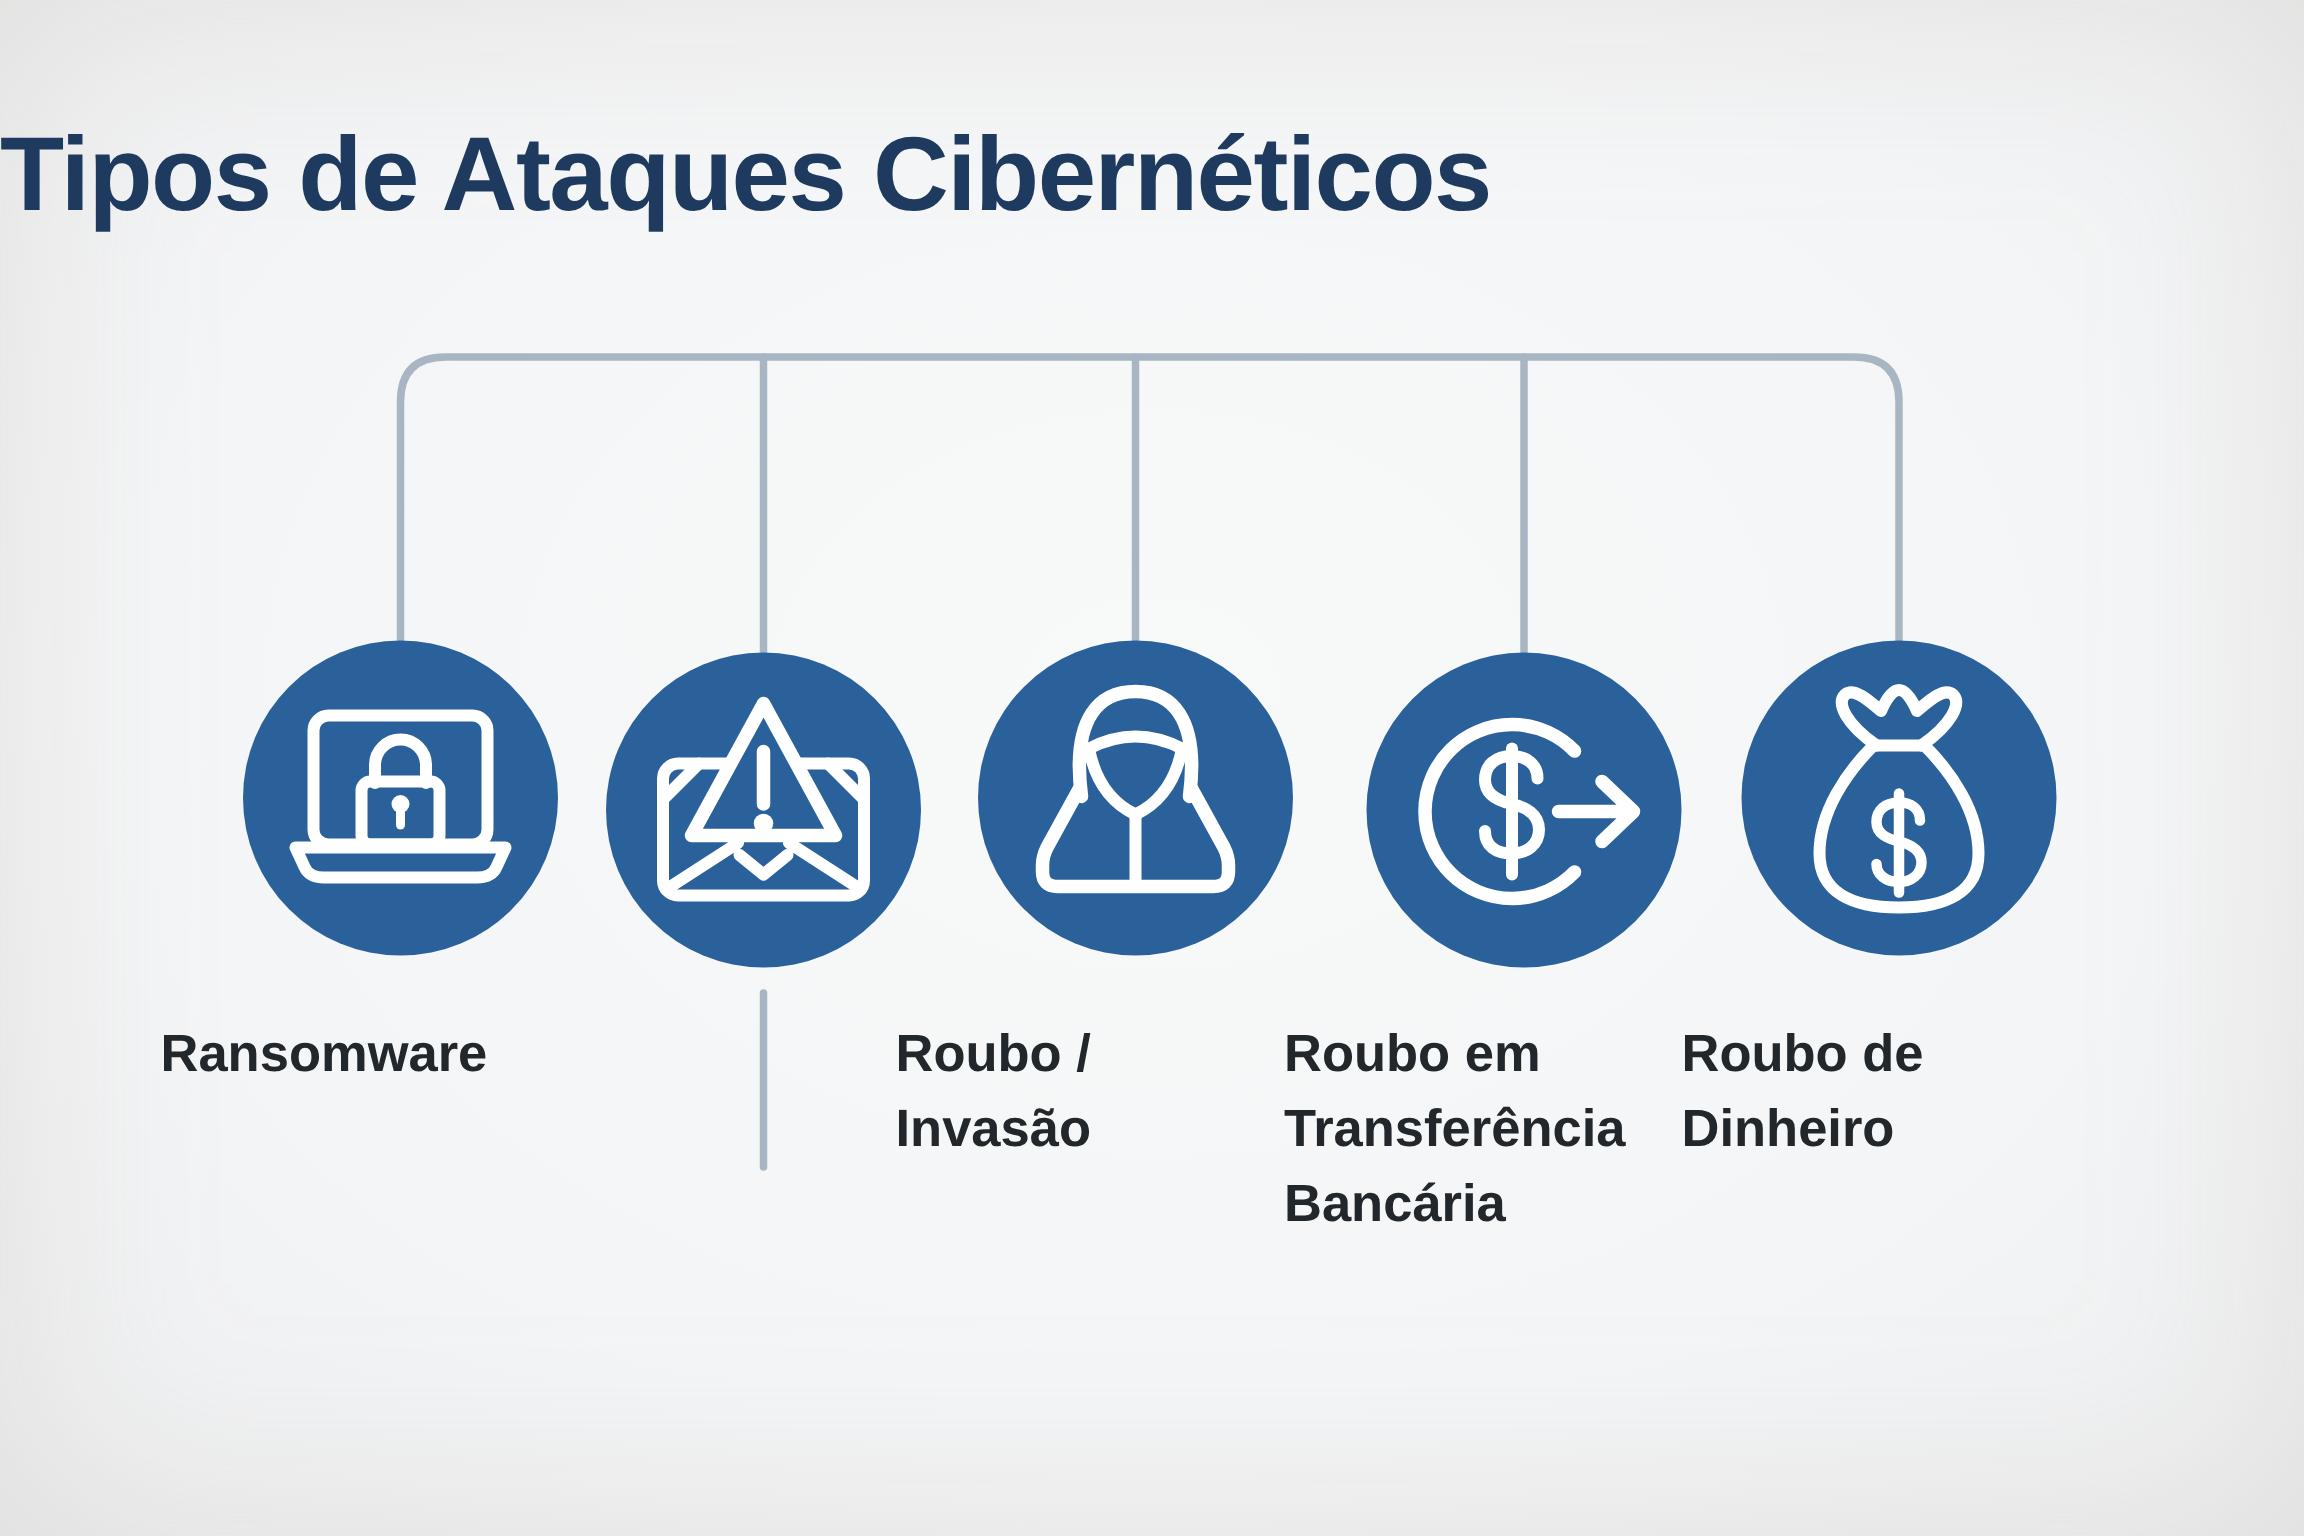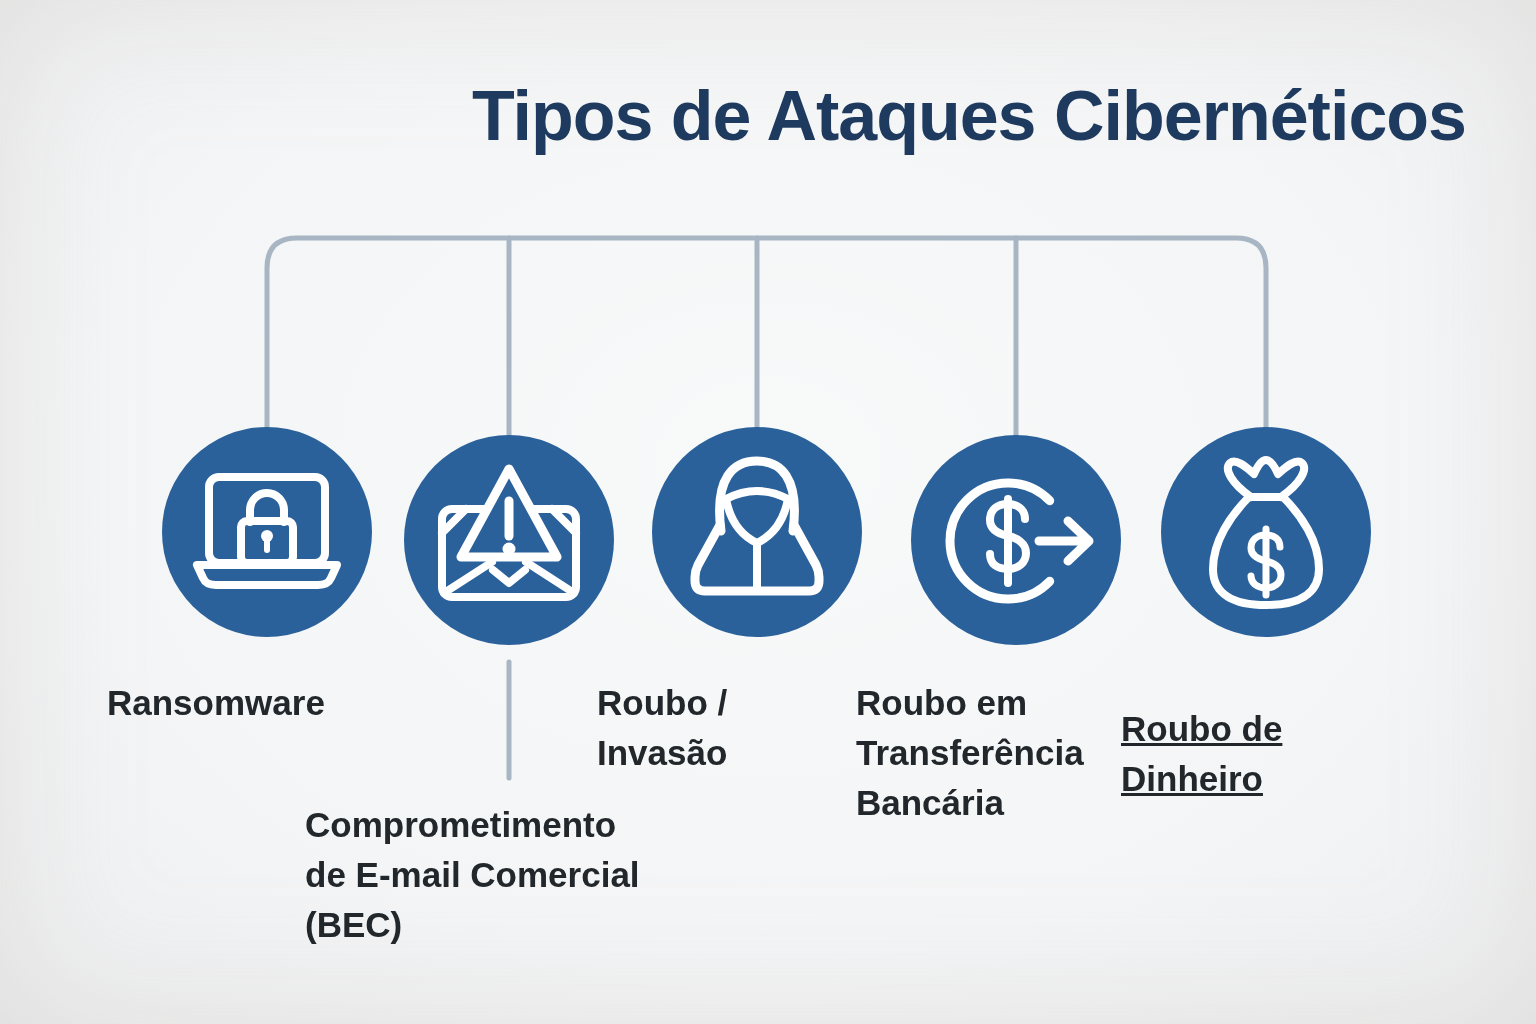--- a/index.html
+++ b/index.html
@@ -8,21 +8,21 @@
     width:1536px;height:1024px;
     overflow:hidden;
     font-family:"Liberation Sans", sans-serif;
     background:radial-gradient(ellipse at 50% 45%, #F8F9F9 0%, #F4F5F6 62%, #EDEEEF 100%);
     box-shadow:inset 0 0 140px rgba(190,184,178,0.28);
   }
   .title{
     position:absolute;
     left:0; top:76px; width:1466px;
     margin:0;
-    text-align:right;
+    text-align:left;
     font-size:70px;
     font-weight:700;
     letter-spacing:-1px;
     color:var(--title,#1E3A5E);
   }
   .connectors{
     position:absolute;left:0;top:0;width:1536px;height:1024px;
   }
   .connectors path{
     fill:none;
@@ -60,21 +60,21 @@
   .c1{left:162px;top:427px;}
   .c2{left:404px;top:435px;}
   .c3{left:652px;top:427px;}
   .c4{left:911px;top:435px;}
   .c5{left:1161px;top:427px;}
   
   .l1{left:107px;top:678px;width:320px;}
   .l2{left:305px;top:800px;width:400px;}
   .l3{left:597px;top:678px;width:320px;}
   .l4{left:856px;top:678px;width:320px;}
-  .l5{left:1121px;top:704px;width:320px;text-decoration:underline;}
+  .l5{left:1121px;top:678px;width:320px;}
 </style>
 </head>
 <body>
 
 <div class="canvas">
 
   <h1 class="title">Tipos de Ataques Cibernéticos</h1>
 
   <svg class="connectors" viewBox="0 0 1536 1024" xmlns="http://www.w3.org/2000/svg">
     <path d="M267 435 V268 Q267 238 297 238 H1236 Q1266 238 1266 268 V435"></path>
@@ -129,23 +129,20 @@
   <div class="node-circle c5">
     <svg viewBox="0 0 210 210" xmlns="http://www.w3.org/2000/svg">
       <path class="ic" d="M90 70 C70 56 63 42 69 36 C75 31 85 40 93 47 C97 38 101 33 105 33 C109 33 113 38 117 47 C125 40 135 31 141 36 C147 42 140 56 120 70"></path>
       <path class="ic" d="M88 70 C70 88 52 114 52 142 C52 168 74 178 105 178 C136 178 158 168 158 142 C158 114 140 88 122 70 Z"></path>
       <path class="ic" style="stroke-width:7" d="M105 102 V168"></path>
       <path class="ic" style="stroke-width:7" d="M119 120 C119 112 113 108 105 108 C96 108 90 113 90 121 C90 129 97 132 105 134 C113 136 120 140 120 148 C120 156 113 161 105 161 C96 161 90 156 90 149"></path>
     </svg>
   </div>
 
   <div class="node-label l1">Ransomware</div>
-  <div class="node-label l2">Comprometimento
-de E-mail Comercial
-(BEC)</div>
   <div class="node-label l3">Roubo /
 Invasão</div>
   <div class="node-label l4">Roubo em
 Transferência
 Bancária</div>
   <div class="node-label l5">Roubo de
 Dinheiro</div>
 
 </div>
 

